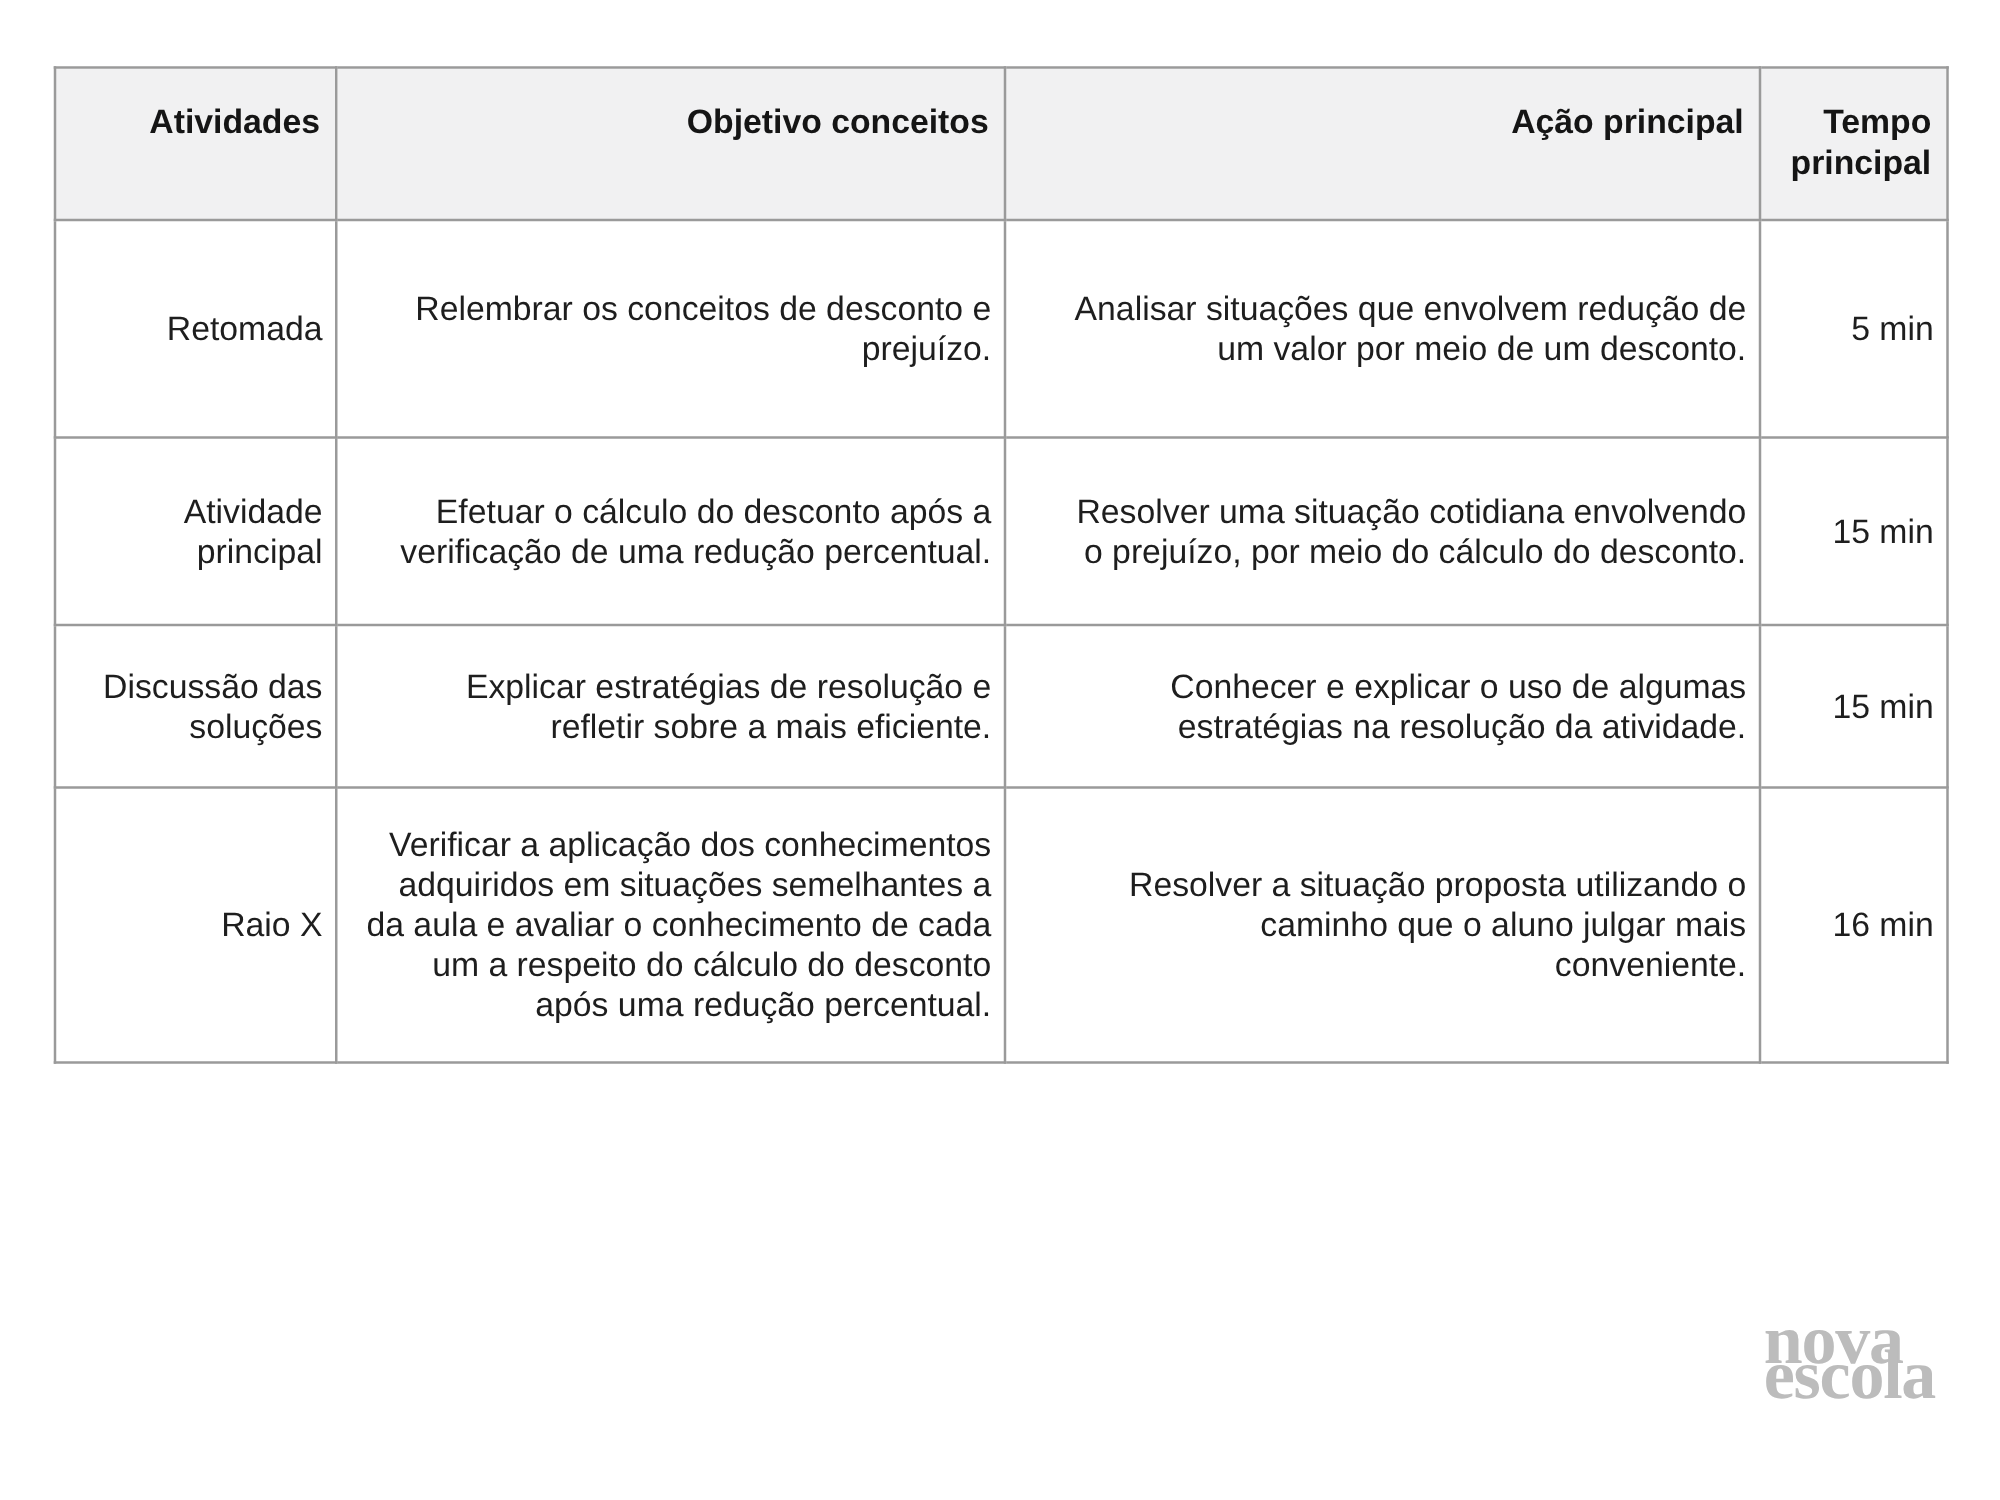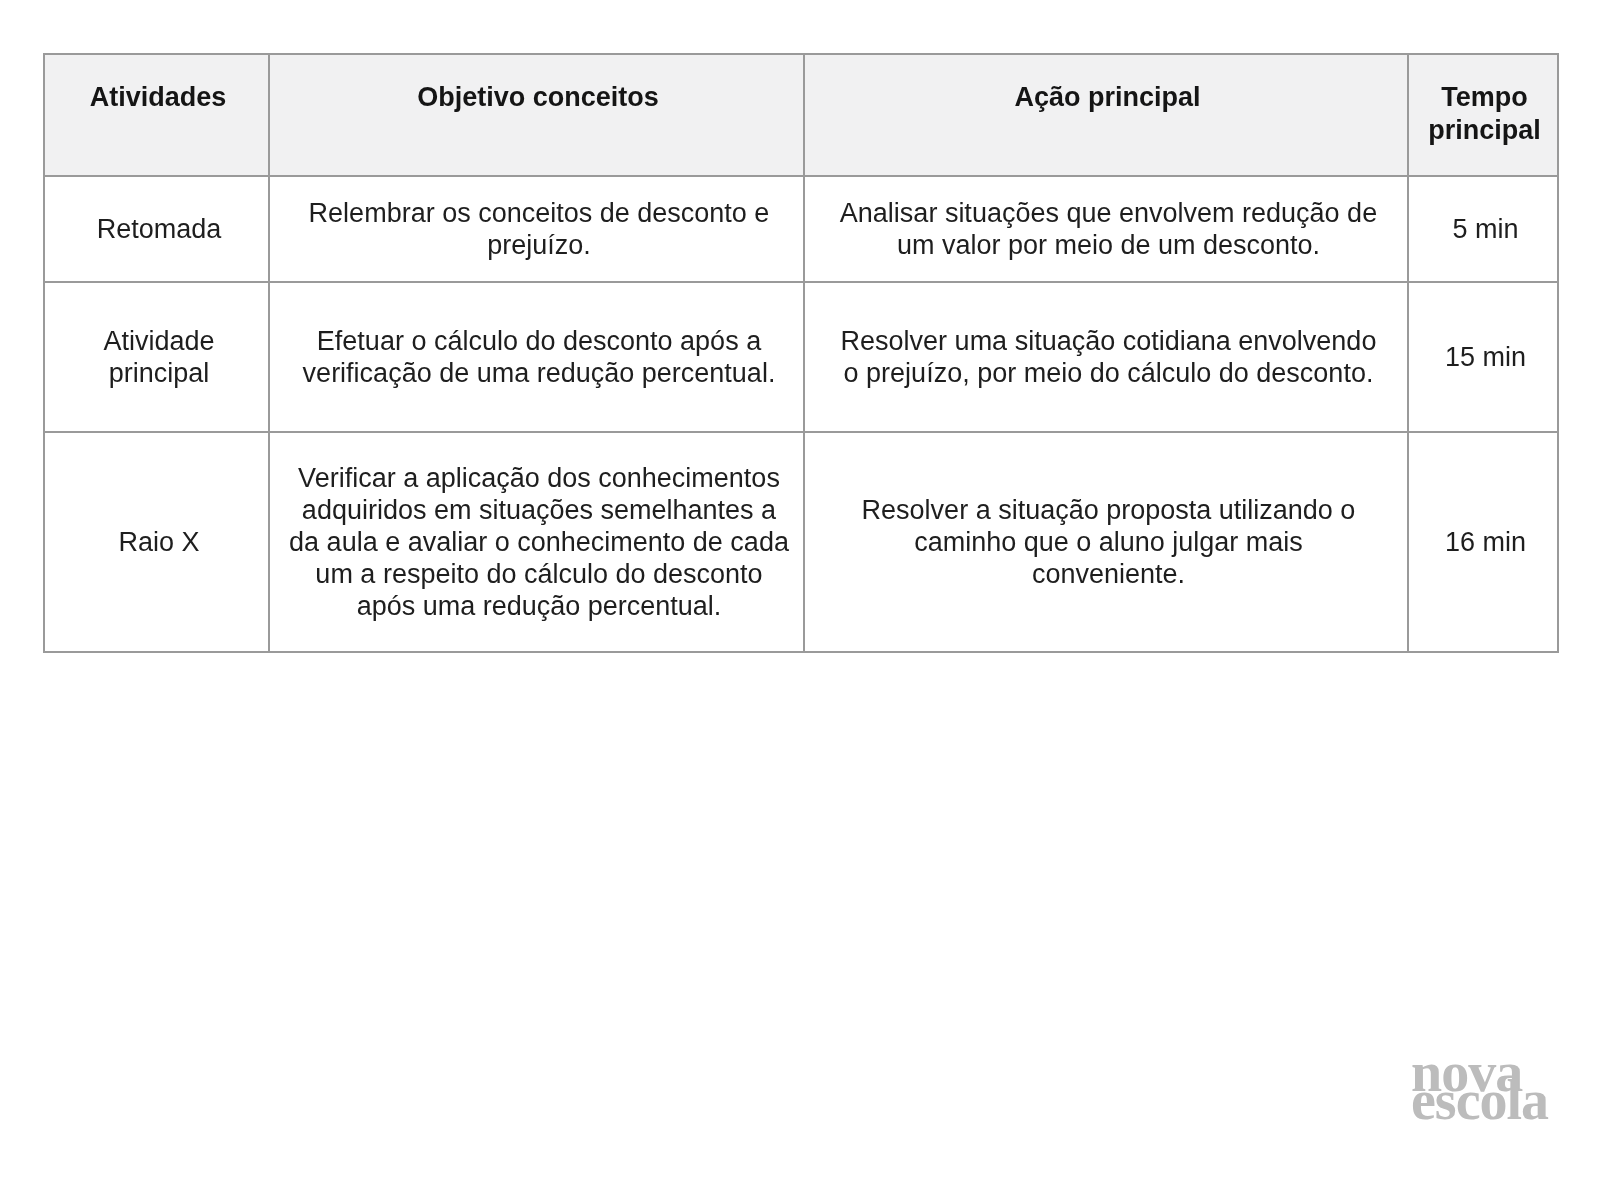--- a/index.html
+++ b/index.html
@@ -29,41 +29,41 @@
     top:53px;
     width:1514px;
     table-layout:fixed;
     border-collapse:collapse;
     color:var(--text);
   }
   .lesson-table th,
   .lesson-table td{
     border:2px solid var(--border);
     white-space:pre-line;
-    text-align:center;
+    text-align:right;
     overflow:hidden;
   }
   .lesson-table th{
     background:var(--header-bg);
     vertical-align:top;
     padding:26px 12px 10px 15px;
     font-weight:bold;
     font-size:27px;
     line-height:33px;
     color:#151515;
   }
   .lesson-table td{
     vertical-align:middle;
     padding:8px 10px 8px 15px;
     font-size:27px;
     line-height:32px;
     font-weight:normal;
   }
   tr.r-head{height:122px;}
-  tr.r-0{height:106px;}
+  tr.r-0{height:174px;}
   tr.r-1{height:150px;}
   tr.r-2{height:130px;}
   tr.r-3{height:136px;}
   tr.r-4{height:220px;}
   .logo{
     position:absolute;
     left:1411px;
     top:1058px;
     font-family:"Liberation Serif","DejaVu Serif",serif;
     font-weight:bold;
@@ -105,20 +105,29 @@
       </tr>
       <tr class="r-1">
         <td>Atividade
 principal</td>
         <td>Efetuar o cálculo do desconto após a
 verificação de uma redução percentual.</td>
         <td>Resolver uma situação cotidiana envolvendo
 o prejuízo, por meio do cálculo do desconto.</td>
         <td>15 min</td>
       </tr>
+      <tr class="r-2">
+        <td>Discussão das
+soluções</td>
+        <td>Explicar estratégias de resolução e
+refletir sobre a mais eficiente.</td>
+        <td>Conhecer e explicar o uso de algumas
+estratégias na resolução da atividade.</td>
+        <td>15 min</td>
+      </tr>
       <tr class="r-4">
         <td>Raio X</td>
         <td>Verificar a aplicação dos conhecimentos
 adquiridos em situações semelhantes a
 da aula e avaliar o conhecimento de cada
 um a respeito do cálculo do desconto
 após uma redução percentual.</td>
         <td>Resolver a situação proposta utilizando o
 caminho que o aluno julgar mais
 conveniente.</td>

